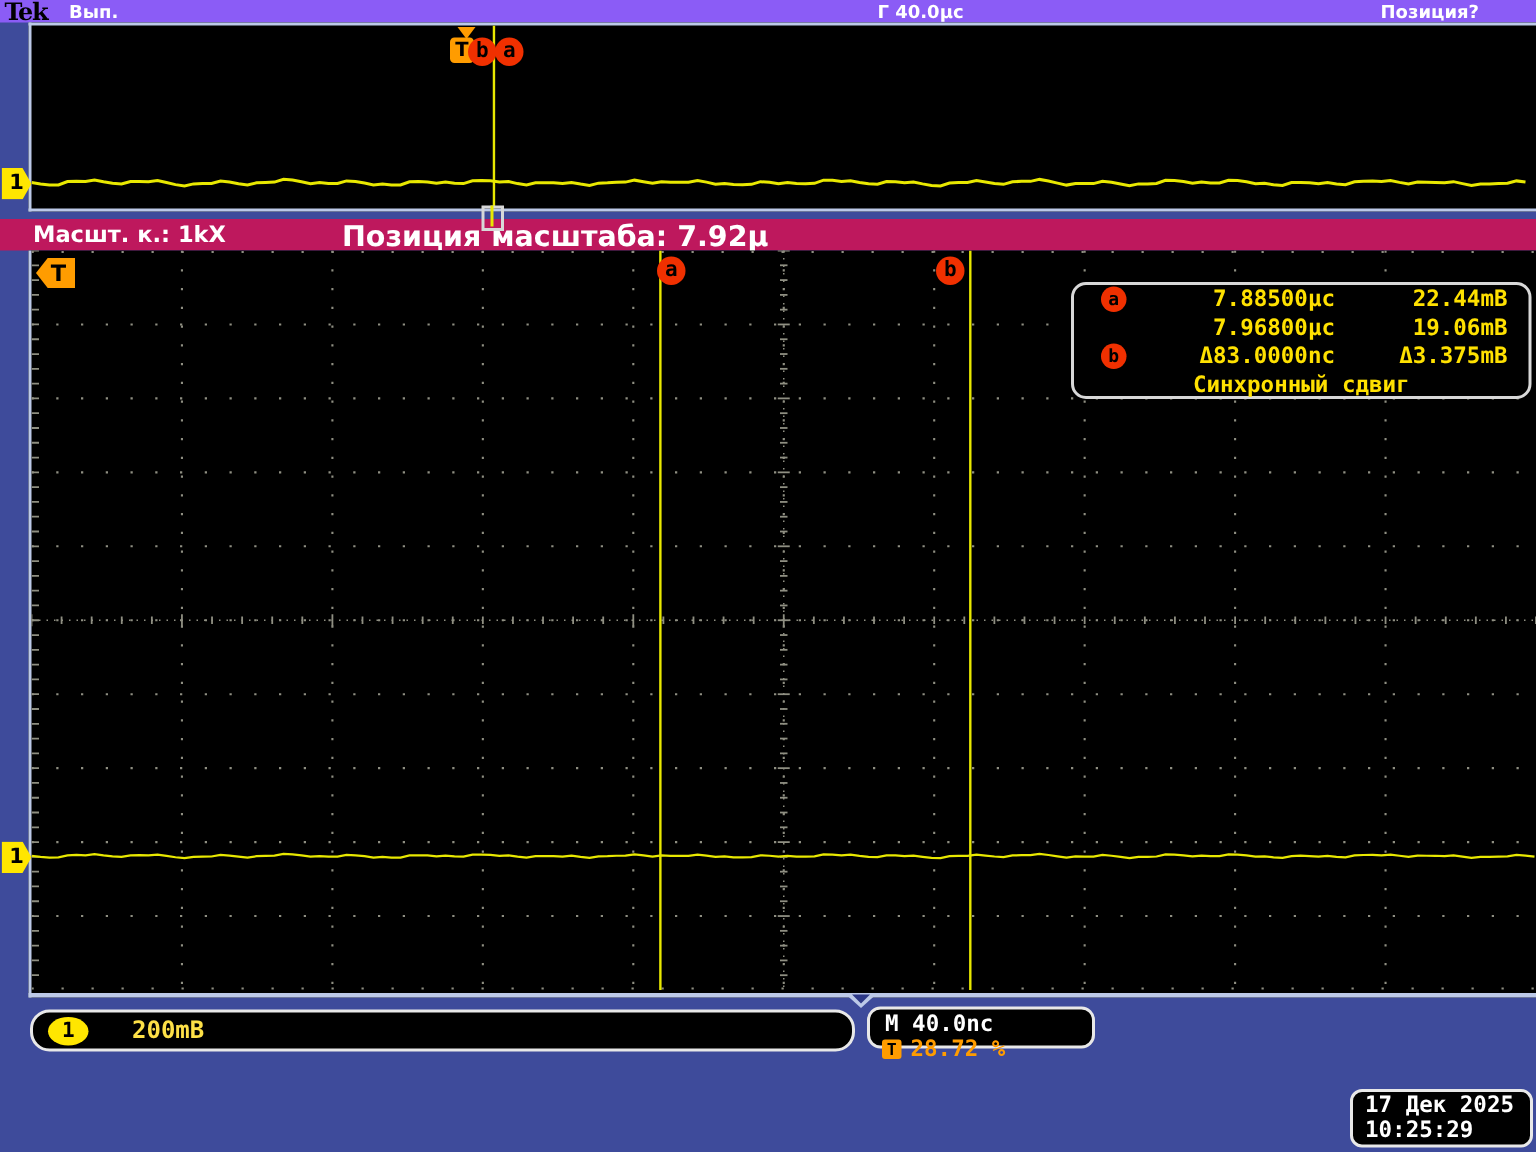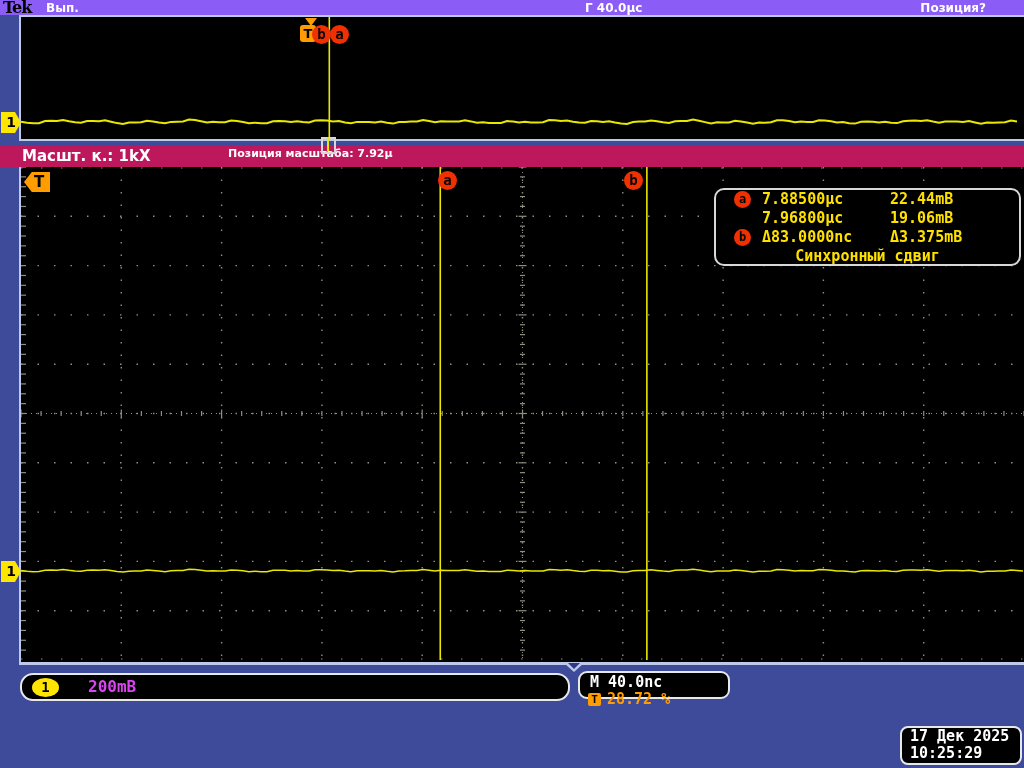--- a/index.html
+++ b/index.html
@@ -26,21 +26,21 @@
   .ov-a{position:absolute;left:309px;top:8px;}
   
   .ch-marker{position:absolute;left:1px;width:20px;height:21px;background:#ffe600;color:#000;
     font-size:14px;text-align:center;line-height:21px;
     clip-path:polygon(0 0,70% 0,100% 50%,70% 100%,0 100%);}
   .ch-ov{top:112px;}
   .ch-main{top:561px;}
   
   .strip{position:absolute;left:0;top:146px;width:1024px;height:21px;background:#be185d;}
   .strip .s1{position:absolute;left:22px;top:1px;font-size:15px;color:#fff;}
-  .strip .s2{position:absolute;left:228px;top:1px;font-size:11px;color:#fff;}
+  .strip .s2{position:absolute;left:228px;top:1px;font-size:19px;color:#fff;}
   .zoom-bracket{position:absolute;left:321px;top:137px;width:11px;height:13px;
     border:2px solid #d8d8d8;background:transparent;z-index:5;}
   .zoom-bracket-line{position:absolute;left:327px;top:137px;width:2px;height:14px;background:#e8e800;z-index:6;}
   
   .main-pane{position:absolute;left:19px;top:167px;width:1005px;height:498px;background:#000;
     border-left:2px solid #bcc9e8;border-bottom:3px solid #bcc9e8;box-sizing:border-box;}
   .main-svg{position:absolute;left:0;top:0;}
   .t-flag{position:absolute;left:3px;top:5px;width:26px;height:20px;background:#ff9c00;color:#000;
     font-size:15px;text-align:center;line-height:20px;padding-left:4px;box-sizing:border-box;
     clip-path:polygon(0 50%,30% 0,100% 0,100% 100%,30% 100%);}
@@ -50,30 +50,30 @@
     border-left:10px solid transparent;border-right:10px solid transparent;border-top:9px solid #bcc9e8;}
   .notch-inner{position:absolute;left:568px;top:663px;width:0;height:0;z-index:5;
     border-left:6px solid transparent;border-right:6px solid transparent;border-top:6px solid #2d3887;}
   
   .readout{position:absolute;left:693px;top:21px;width:307px;height:78px;background:#000;
     border:2px solid #d8d8d8;border-radius:10px;box-sizing:border-box;
     font-family:"DejaVu Sans Mono",monospace;font-weight:bold;color:#ffe100;font-size:15px;}
   .ro-row{display:grid;grid-template-columns:46px 128px 1fr;height:19px;line-height:19px;align-items:center;}
   .ro-badge{width:17px;height:17px;margin-left:18px;background:#f03000;border-radius:50%;color:#000;
     font-size:12px;text-align:center;line-height:17px;}
-  .ro-time,.ro-volt{}
+  .ro-time,.ro-volt{text-align:right;}
   .ro-volt{padding-right:14px;}
   .ro-caption{text-align:center;height:19px;line-height:18px;color:#ffe100;}
   
   .sbox{position:absolute;background:#000;border:2px solid #e8e8e8;box-sizing:border-box;
     font-family:"DejaVu Sans Mono",monospace;font-weight:bold;color:#fff;}
   .ch-box{left:20px;top:673px;width:550px;height:28px;border-radius:13px;}
   .ch-badge{position:absolute;left:10px;top:3px;width:27px;height:19px;background:#ffe600;
     border-radius:50%;color:#000;font-size:14px;text-align:center;line-height:19px;}
-  .ch-scale{position:absolute;left:66px;top:2px;font-size:16px;color:#d946ef;}
+  .ch-scale{position:absolute;left:66px;top:2px;font-size:16px;color:#fde047;}
   .m-box{left:578px;top:671px;width:152px;height:28px;border-radius:9px;}
   .m-line1{position:absolute;left:10px;top:0px;font-size:15px;}
   .m-line2{position:absolute;left:8px;top:17px;font-size:15px;color:#ff9c00;display:flex;align-items:center;gap:6px;}
   .t-icon{display:inline-block;width:13px;height:13px;background:#ff9c00;color:#000;font-size:11px;
     text-align:center;line-height:13px;border-radius:2px;}
   .rate-box{left:737px;top:671px;width:107px;height:36px;border-radius:9px;padding:0 0 0 7px;font-size:14px;}
   .rate-box div{line-height:16px;}
   .aux-box{left:851px;top:671px;width:171px;height:36px;border-radius:9px;}
   .aux-row{display:flex;align-items:center;padding:1px 10px 0 44px;font-size:15px;}
   .aux-edge{margin-left:14px;}

